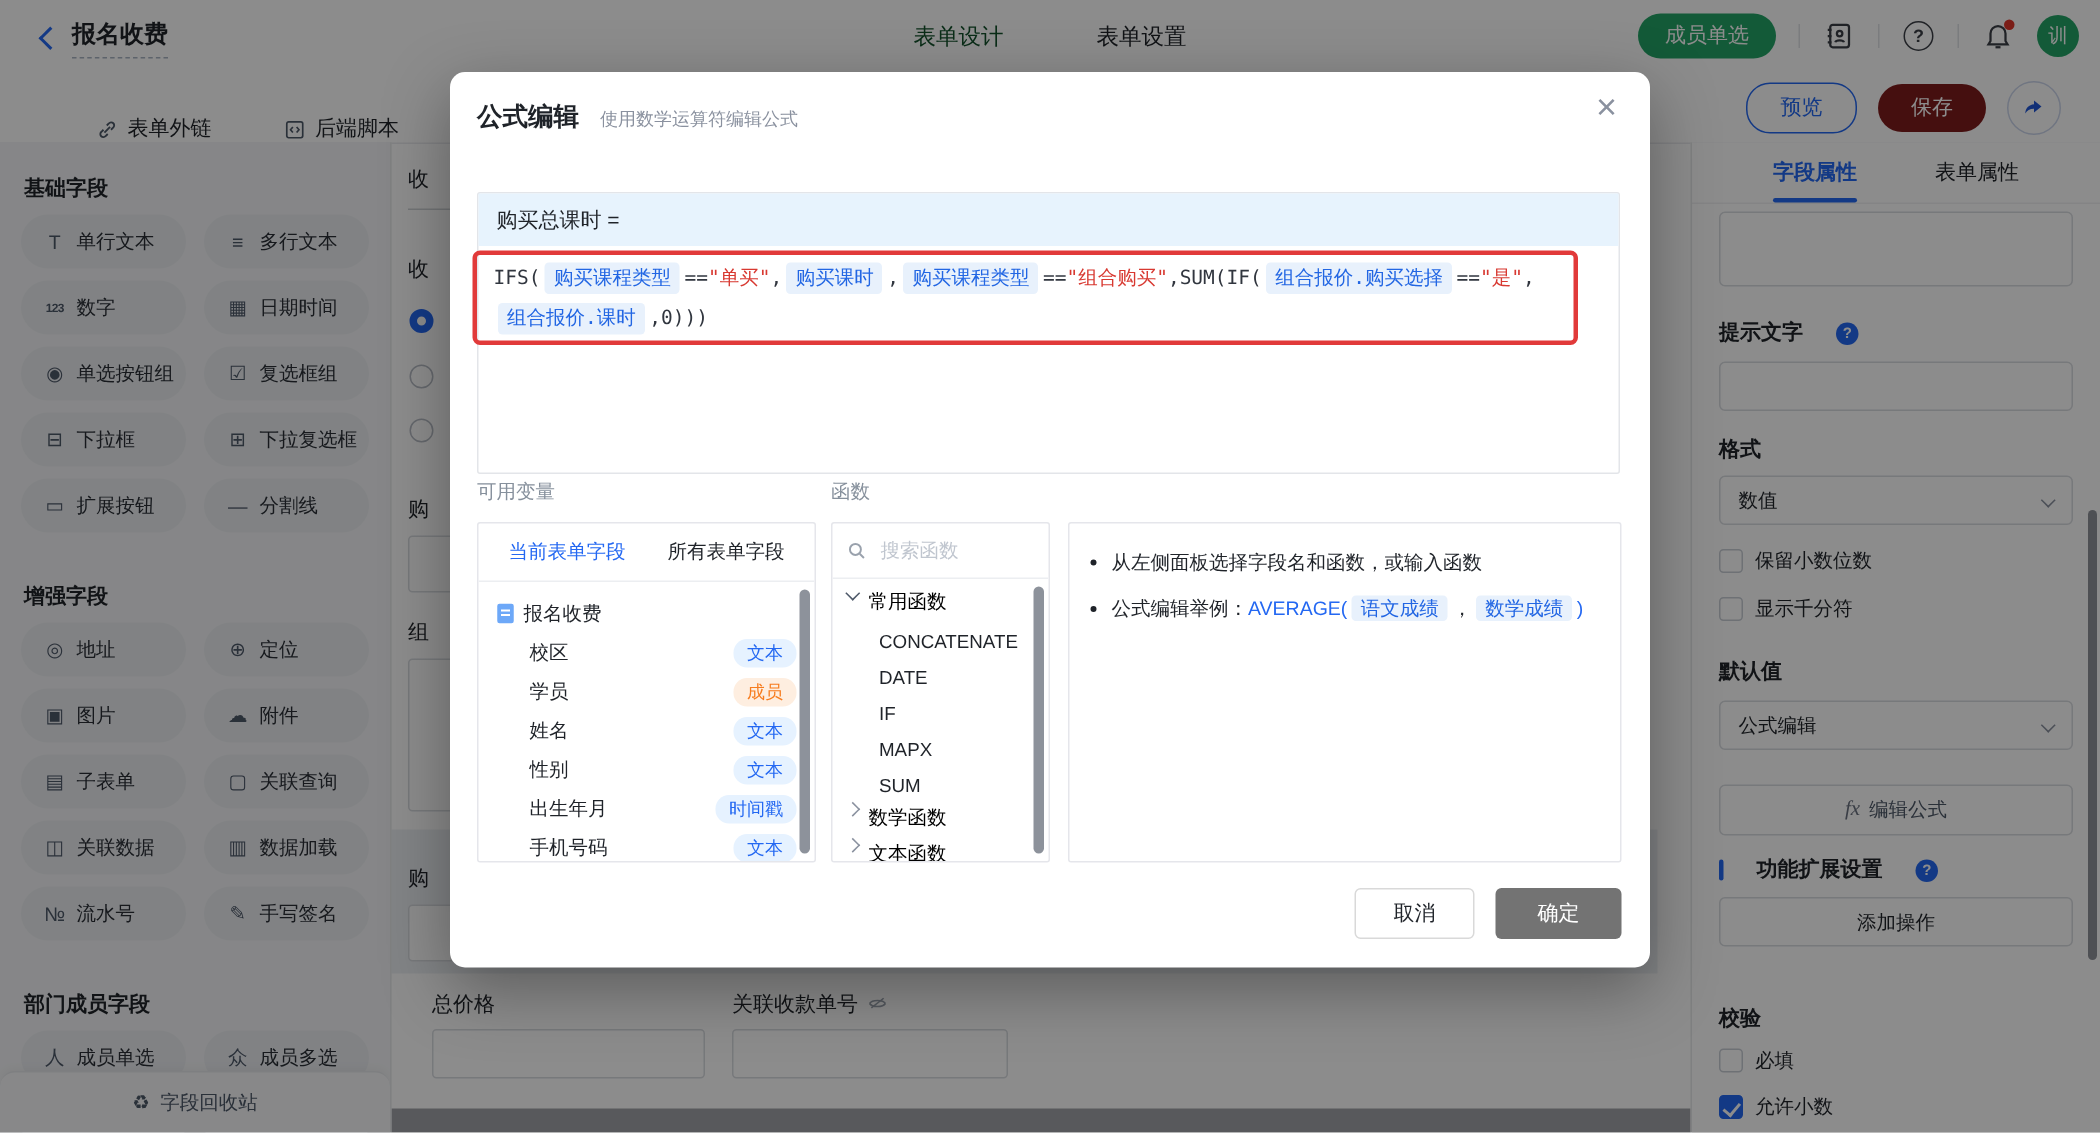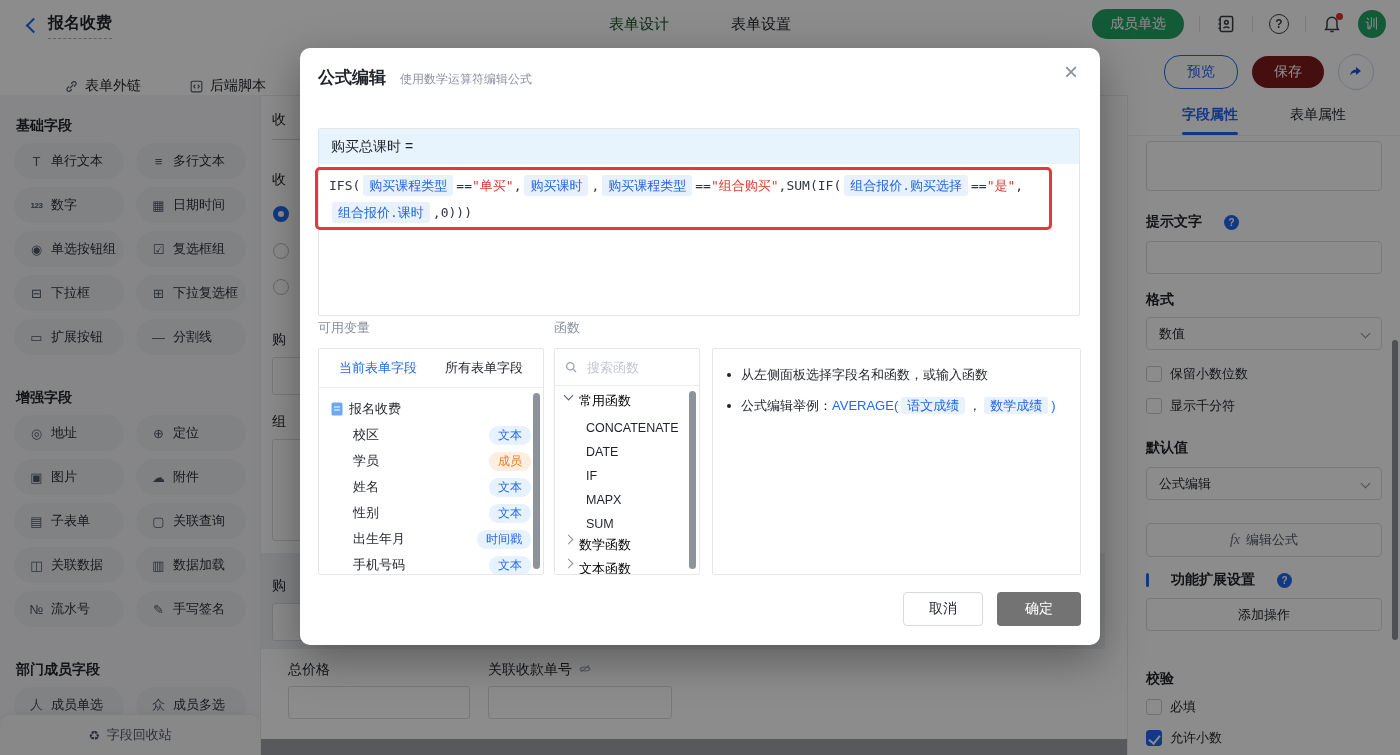--- a/index.html
+++ b/index.html
@@ -90,21 +90,21 @@
   .vars-tab{color:#1f2329;cursor:pointer}
   .vars-tab.active{color:#2468F2}
   .vtree{padding:8px 12px 0 12px}
   .vrow-form{display:flex;align-items:center;gap:6px;height:26px;font-size:13px;color:#1f2329}
   .vrow{display:flex;align-items:center;justify-content:space-between;height:26px;padding-left:22px;font-size:13px;color:#1f2329;cursor:pointer}
   .vbadge{font-size:12px;color:#2468F2;background:#e6f2ff;border-radius:9px;padding:1px 9px}
   .vbadge.member{color:#F77C1E;background:#feeee0}
   .panel-scroll{position:absolute;right:3px;width:7px;border-radius:4px;background:#8d929b}
   .fns-panel{left:254px;width:146px;height:227px}
   .fn-search{height:36px;display:flex;align-items:center;gap:7px;padding:0 10px;border-bottom:1px solid #eceef1}
-  .fn-search input{border:0;outline:0;width:100px;font-size:13px;font-family:Liberation Sans, sans-serif;color:#0369a1;background:transparent}
+  .fn-search input{border:0;outline:0;width:100px;font-size:13px;font-family:Liberation Mono, monospace;color:#0369a1;background:transparent}
   .fn-search input::placeholder{color:#c0c6cf}
   .ftree{padding:6px 10px 0 10px}
   .fgrow{display:flex;gap:7px;height:24px;font-size:13px;color:#000000;cursor:pointer}
   .firow{height:24px;display:flex;align-items:center;padding-left:21px;font-size:12.5px;color:#1f2329;cursor:pointer}
   .help-panel{left:412px;width:369px;height:227px;padding:15px 14px;box-sizing:border-box}
   .tip{display:flex;gap:10px;margin-bottom:10px;font-size:13px;color:#1f2329;line-height:21px}
   .tip .dot{width:4px;height:4px;border-radius:50%;background:#1f2329;margin-top:9px;flex:none}
   .tip .fnblue{color:#2468F2}
   .tip .tchip{background:#e8f1fc;color:#2266e3;border-radius:3px;padding:1px 6px;margin:0 3px}
   .m-btn{position:absolute;top:544px;height:34px;border-radius:4px;font-size:14px;display:flex;align-items:center;justify-content:center;cursor:pointer;box-sizing:border-box}

